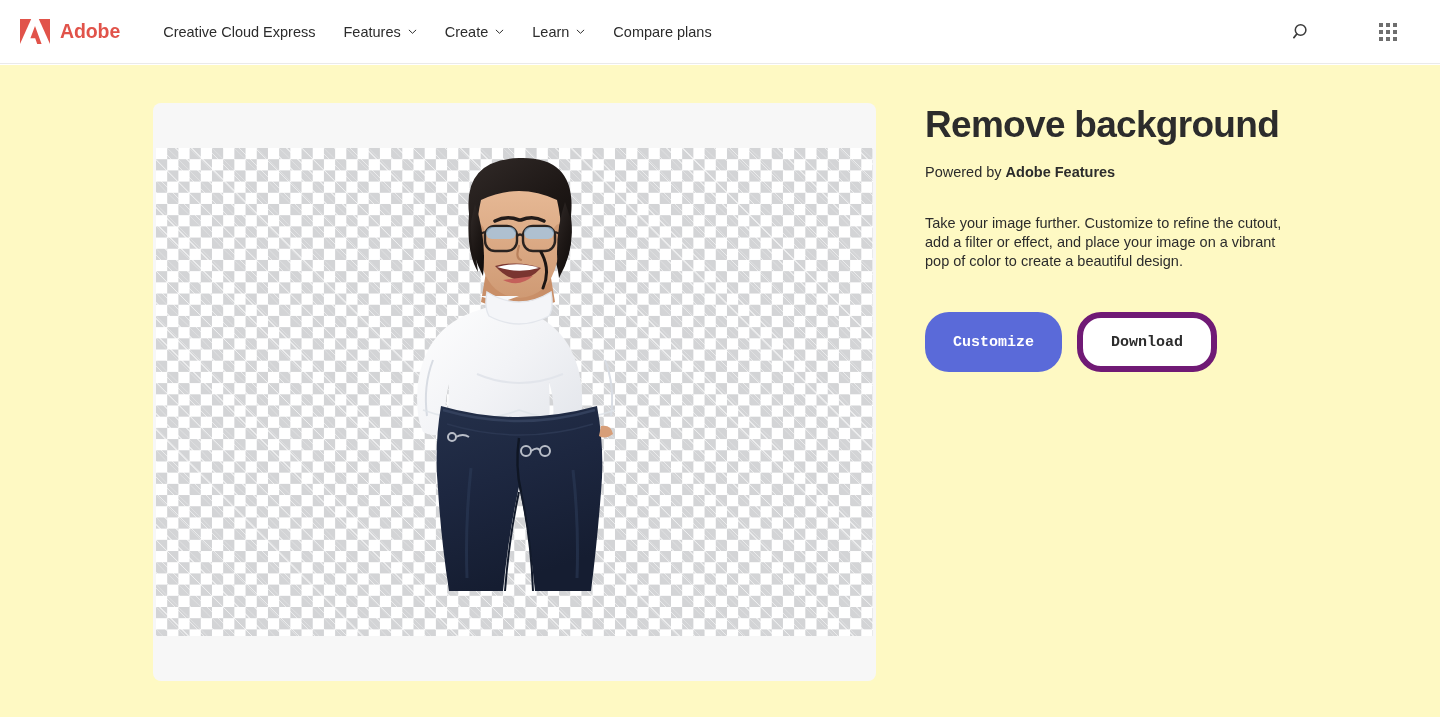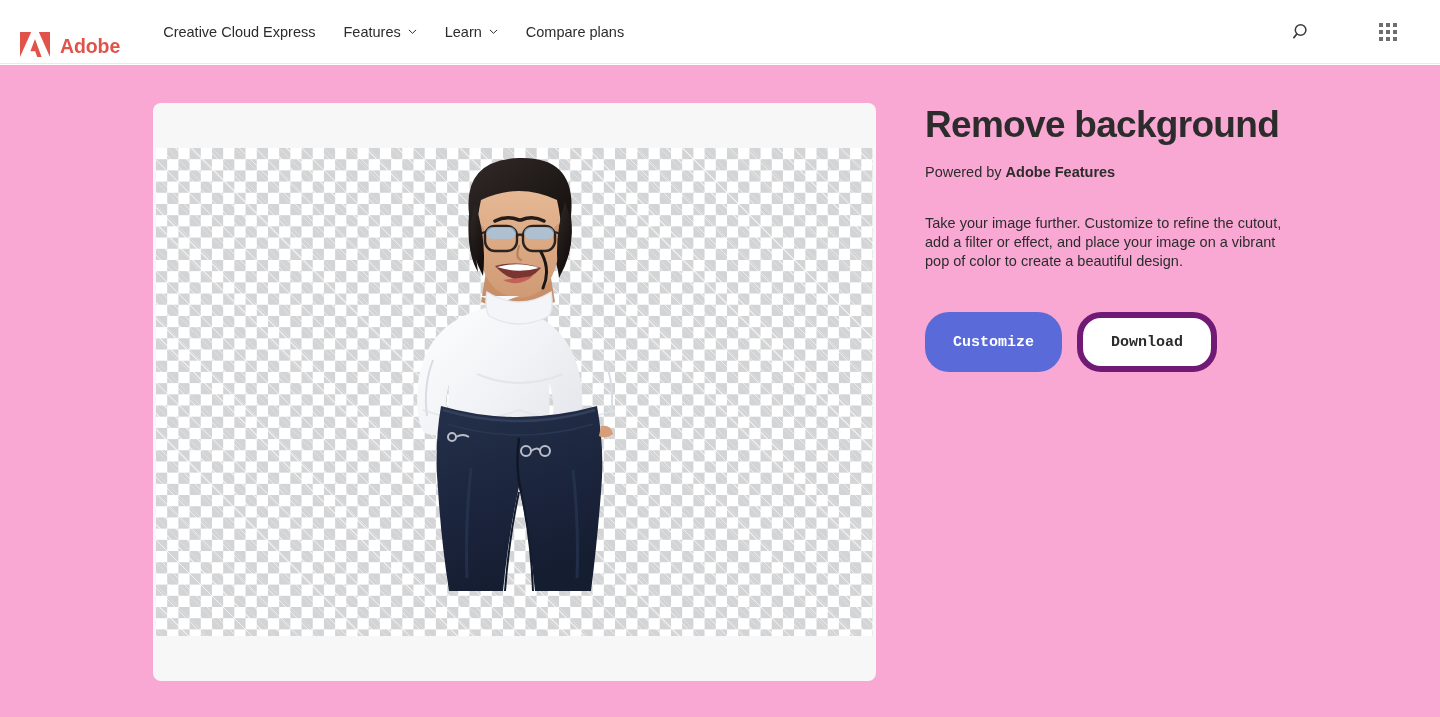--- a/index.html
+++ b/index.html
@@ -15,21 +15,21 @@
   #header {
     position: absolute;
     left: 0; top: 0;
     width: 1440px; height: 64px;
     background: #ffffff;
     border-bottom: 1px solid #eaeaea;
     display: flex;
     align-items: center;
   }
   #brand {
-    display: flex; align-items: flex-end;
+    display: flex; align-items: center;
     margin-left: 20px;
     height: 52px;
     cursor: pointer;
   }
   #brand-mark { width: 30px; height: 27px; display: block; }
   #brand-text {
     margin-left: 10px;
     font-size: 19.5px;
     font-weight: 700;
     color: #e1534a;
@@ -81,21 +81,21 @@
     background: #6e6e6e;
   }
   #apps-btn { margin-right: 28px; }
   #search-btn { margin-right: 38px; }
 
   
   #main {
     position: absolute;
     left: 0; top: 65px;
     width: 1440px; height: 652px;
-    background: #f9a8d4;
+    background: #fef9c3;
   }
 
   
   #preview-panel {
     position: absolute;
     left: 153px; top: 38px;
     width: 723px; height: 578px;
     background: #f7f7f7;
     border-radius: 8px;
     overflow: hidden;
@@ -201,20 +201,28 @@
     </span>
     <span id="brand-text">Adobe</span>
   </a>
 
   <nav id="primary-nav">
     <div class="nav-item">
       <span>Creative Cloud Express</span>
     </div>
     <div class="nav-item">
       <span>Features</span>
+      <span class="nav-caret">
+        <svg viewBox="0 0 10 10" width="9" height="9">
+            <path d="M1 3.2 L5 7 L9 3.2" fill="none" stroke="#2c2c2c" stroke-width="1.1"></path>
+          </svg>
+      </span>
+    </div>
+    <div class="nav-item">
+      <span>Create</span>
       <span class="nav-caret">
         <svg viewBox="0 0 10 10" width="9" height="9">
             <path d="M1 3.2 L5 7 L9 3.2" fill="none" stroke="#2c2c2c" stroke-width="1.1"></path>
           </svg>
       </span>
     </div>
     <div class="nav-item">
       <span>Learn</span>
       <span class="nav-caret">
         <svg viewBox="0 0 10 10" width="9" height="9">

